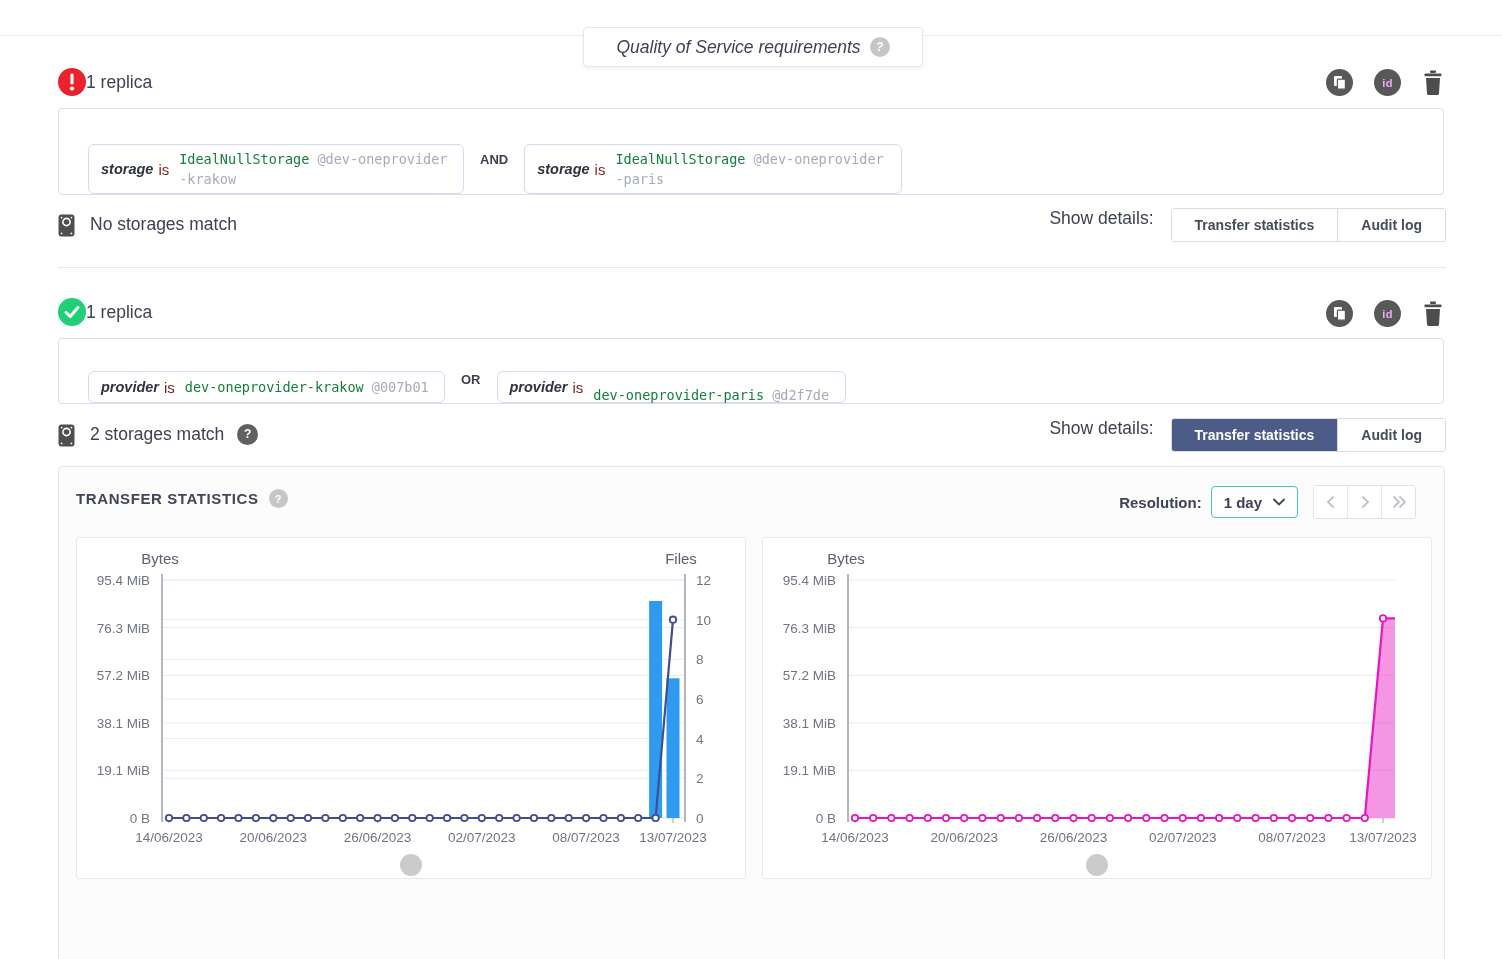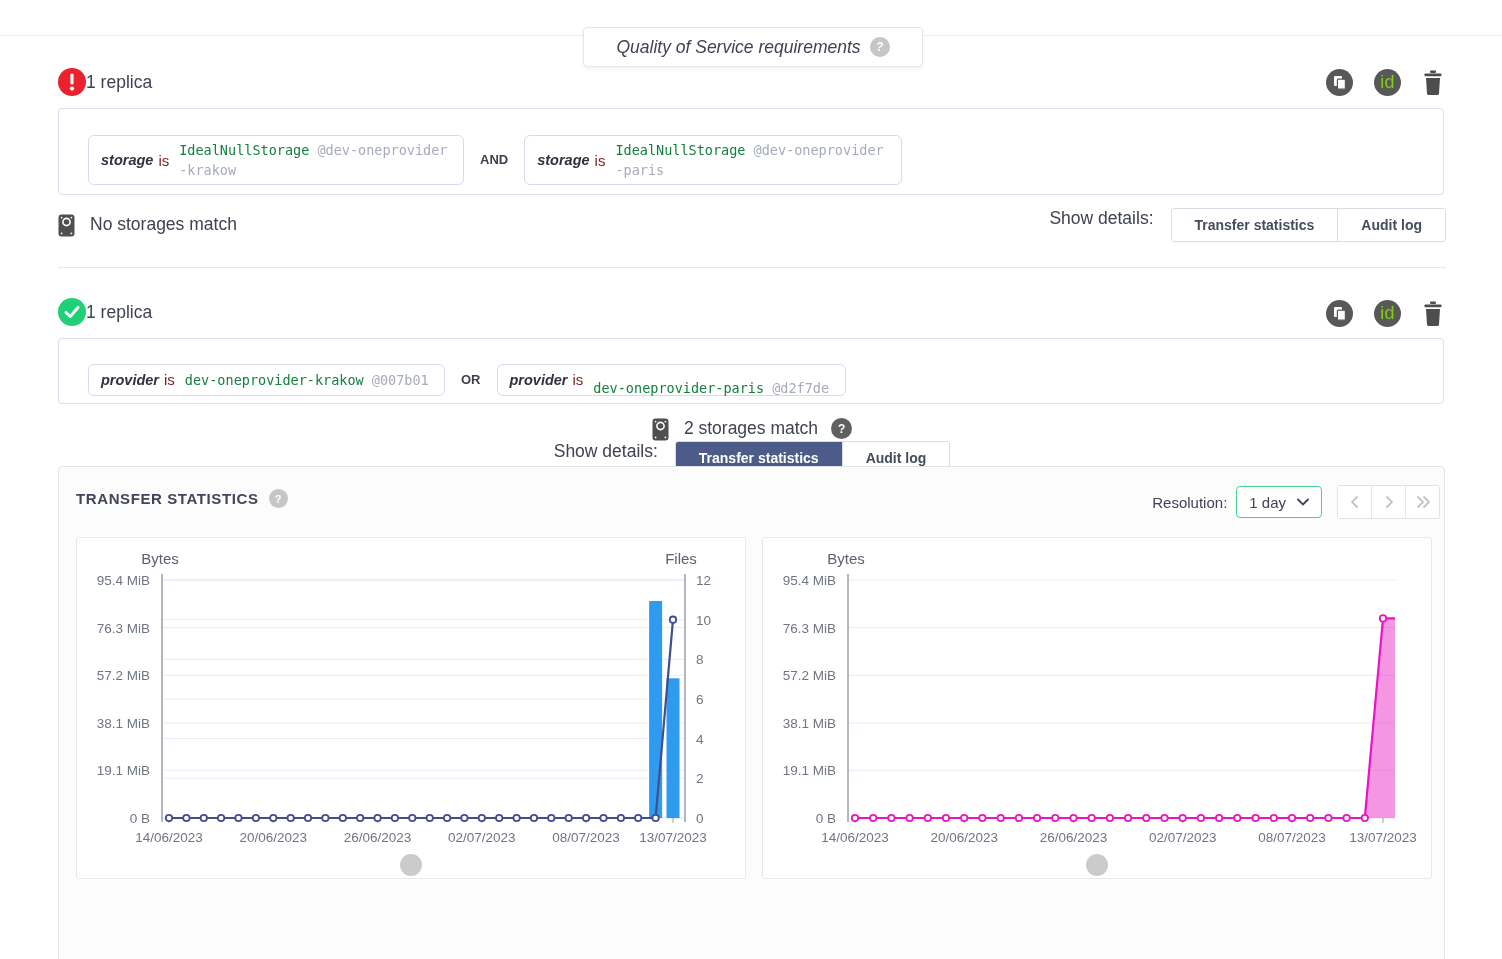--- a/index.html
+++ b/index.html
@@ -20,26 +20,26 @@
 
   
   .req-header{position:absolute;left:58px;height:32px;display:flex;align-items:center;}
   .status-circle{width:28px;height:28px;border-radius:50%;display:flex;align-items:center;justify-content:center;}
   .status-circle.error{background:#e9222e;}
   .status-circle.success{background:#1fd077;}
   .replicas{font-size:17.5px;color:#3e4251;}
 
   .actions{position:absolute;right:58px;display:flex;align-items:center;gap:21px;}
   .icon-circle{width:27px;height:27px;border-radius:50%;background:#585858;display:flex;align-items:center;justify-content:center;cursor:pointer;}
-  .id-text{color:#84cc16;font-weight:normal;font-size:18px;letter-spacing:.3px;}
+  .id-text{color:#f0abfc;font-weight:bold;font-size:11px;letter-spacing:.3px;}
   .trash-btn{display:flex;align-items:center;justify-content:center;cursor:pointer;}
 
   
   .expr-container{position:absolute;left:58px;width:1386px;border:1px solid #dcdcf2;border-radius:4px;
-    background:#fff;display:flex;align-items:center;box-sizing:border-box;padding-left:29px;}
+    background:#fff;display:flex;align-items:flex-end;box-sizing:border-box;padding-left:29px;}
   .operand{border:1px solid #d8d9f0;border-radius:6px;background:#fff;display:flex;align-items:center;
     box-sizing:border-box;padding:0 12px;}
   .kw{font-style:italic;font-weight:bold;font-size:14.5px;color:#2f3340;margin-right:5px;white-space:nowrap;}
   .verb{font-size:15px;color:#7f1d1d;margin-right:10px;white-space:nowrap;}
   .expr-text{flex:1;font-family:"DejaVu Sans Mono",monospace;font-size:13.5px;line-height:20px;word-break:break-all;}
   .val{color:#15803d;}
   .at{color:#a5abb8;}
   .op{font-weight:600;font-size:13px;color:#3c3f4c;margin:0 16px;align-self:center;white-space:nowrap;}
 
   
@@ -51,21 +51,21 @@
   .seg + .seg{border-left:1px solid #d9dce1;}
   .seg.active{background:#4d5b89;color:#fff;}
 
   .divider{position:absolute;left:58px;width:1388px;height:1px;background:#e9e9ec;}
 
   
   .ts-panel{position:absolute;left:58px;top:466px;width:1387px;height:500px;background:#fcfcfd;
     border:1px solid #e3e4e8;border-radius:4px;box-sizing:border-box;}
   .ts-header{position:absolute;left:17px;top:22px;display:flex;align-items:center;gap:10px;}
   .ts-title{font-size:15px;font-weight:700;color:#40455a;letter-spacing:.6px;}
-  .ts-controls{position:absolute;right:4px;top:18px;display:flex;align-items:center;}
+  .ts-controls{position:absolute;right:28px;top:18px;display:flex;align-items:center;font-weight:bold;}
   .res-label{font-size:15px;color:#3f4353;margin-right:9px;}
   .res-select{display:flex;align-items:center;gap:11px;height:32px;padding:0 12px;border:1px solid #45d091;
     border-radius:4px;background:#fff;font-size:15px;color:#3f4353;cursor:pointer;box-sizing:border-box;}
   .nav-group{display:flex;border:1px solid #dfe2e6;border-radius:3px;overflow:hidden;background:#fff;margin-left:15px;}
   .nav-btn{width:33px;height:32px;display:flex;align-items:center;justify-content:center;background:#fff;cursor:pointer;}
   .nav-btn + .nav-btn{border-left:1px solid #e6e8ec;}
 
   .chart-card{position:absolute;top:70px;width:668px;height:340px;background:#fff;border:1px solid #e9e9ec;border-radius:3px;}
   .chart-card.left{left:17px;}
   .chart-card.right{left:703px;}
@@ -188,21 +188,21 @@
       <span class="expr-text" style="word-break:normal;white-space:nowrap;"><span class="val">dev-oneprovider-krakow</span> <span class="at">@007b01</span></span>
     </div>
     <span class="op" style="line-height:32px;">OR</span>
     <div class="operand" style="width:349px;height:32px;white-space:nowrap;">
       <span class="kw">provider</span>
       <span class="verb">is</span>
       <span class="expr-text" style="word-break:normal;white-space:nowrap;margin-top:16px;"><span class="val">dev-oneprovider-paris</span> <span class="at">@d2f7de</span></span>
     </div>
   </div>
 
-  <div class="status-row" style="top:418px;flex-direction:column;">
+  <div class="status-row" style="top:418px;">
     <div class="status-left">
       <svg width="17" height="23" viewBox="0 0 17 23">
         <rect x="0.5" y="0.5" width="16" height="22" rx="3" fill="#4f4f4f"></rect>
         <circle cx="8.5" cy="8" r="3.6" fill="none" stroke="#fff" stroke-width="1.6"></circle>
         <circle cx="3.6" cy="3.6" r="0.9" fill="#fff"></circle>
           <circle cx="13.4" cy="3.6" r="0.9" fill="#fff"></circle>
         <circle cx="3.6" cy="19.4" r="0.9" fill="#fff"></circle>
           <circle cx="13.4" cy="19.4" r="0.9" fill="#fff"></circle>
       </svg>
       <span>2 storages match</span>

